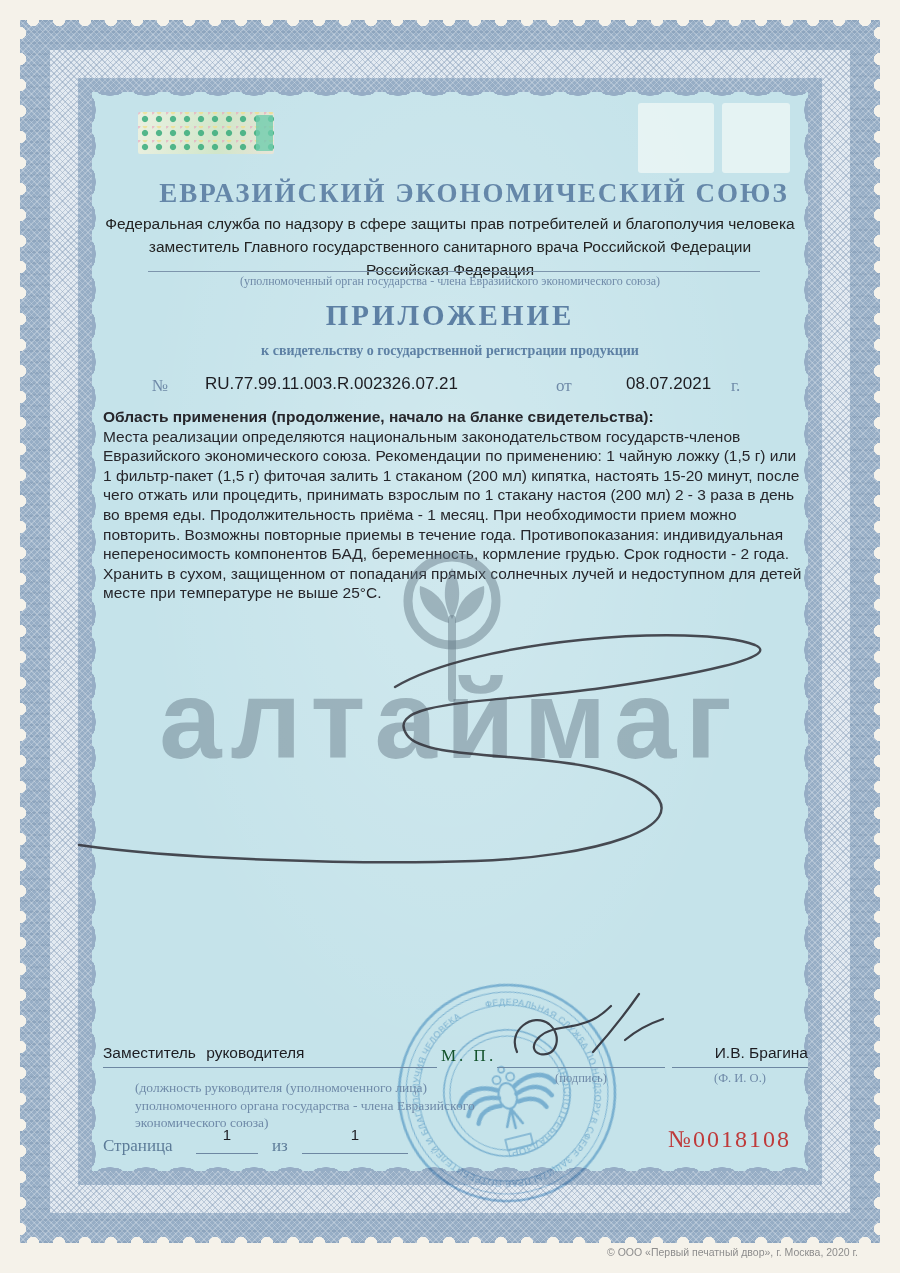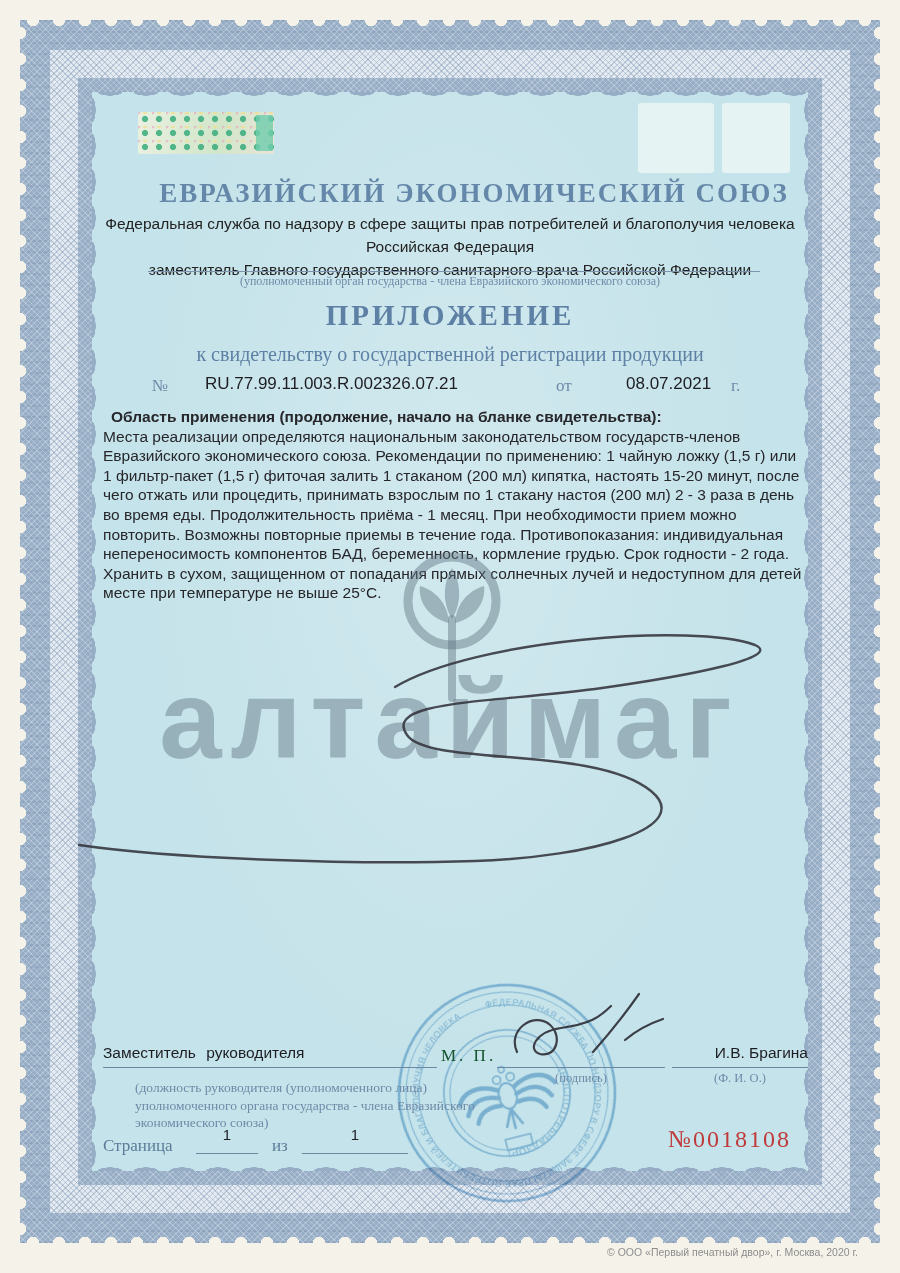--- a/index.html
+++ b/index.html
@@ -66,32 +66,32 @@
   .union-title{left:0;right:0;top:178px;text-align:center;
     font-family:"Liberation Serif",serif;font-weight:bold;font-size:27px;letter-spacing:2px;
     color:var(--hdr-blue);opacity:.92;padding-left:48px;}
   .authority{left:60px;right:60px;top:212px;text-align:center;font-size:15.5px;line-height:23px;color:#222;}
   .hrule{left:148px;top:271px;width:612px;border-top:1.3px solid #7d95ac;}
   .hrule-cap{left:0;right:0;top:274px;text-align:center;font-family:"Liberation Serif",serif;
     font-size:12px;color:var(--cap-blue);}
   .doc-title{left:0;right:0;top:299px;text-align:center;font-family:"Liberation Serif",serif;
     font-weight:bold;font-size:29px;letter-spacing:3px;color:var(--hdr-blue);}
   .doc-subtitle{left:0;right:0;top:343px;text-align:center;font-family:"Liberation Serif",serif;
-    font-weight:normal;font-size:20px;color:var(--hdr-blue);}
+    font-weight:bold;font-size:14px;color:var(--hdr-blue);}
   .numrow{left:0;top:374px;width:900px;height:24px;font-size:17px;}
   .numrow .lbl{position:absolute;font-family:"Liberation Serif",serif;color:var(--cap-blue);}
   .numrow .val{position:absolute;color:#1d1d22;}
   .n-sign{left:152px;top:2px;}
   .n-num{left:205px;top:0;}
   .n-from{left:556px;top:2px;}
   .n-date{left:598px;top:0;margin-left:28px;}
   .n-year{left:731px;top:2px;}
 
   .scope{left:103px;top:407px;width:704px;color:var(--ink);font-size:15.5px;line-height:19.6px;}
-  .scope b{display:block;margin-left:8px;}
+  .scope b{display:block;}
 
   .wm-brand{left:0;right:0;top:664px;text-align:center;font-weight:bold;font-size:112px;
     letter-spacing:9px;color:var(--wm);line-height:1;}
   .wm-tagline{left:0;right:0;top:788px;text-align:center;font-size:31px;letter-spacing:2px;color:var(--wm);}
 
   .pos-label{left:103px;top:1044px;font-size:15.5px;color:#1d1d22;word-spacing:6px;}
   .sig-line{border-top:1.4px solid #6d87a2;height:0;}
   .ln-left{left:103px;top:1067px;width:334px;}
   .ln-mid{left:497px;top:1067px;width:168px;}
   .ln-right{left:672px;top:1067px;width:136px;}
@@ -140,22 +140,22 @@
   </div>
 
   <div class="abs holo"></div>
   <div class="abs holo-cell"></div>
   <div class="abs patch p1"></div>
   <div class="abs patch p2"></div>
 
   <div class="abs union-title">ЕВРАЗИЙСКИЙ ЭКОНОМИЧЕСКИЙ СОЮЗ</div>
   <div class="abs authority">
     <div>Федеральная служба по надзору в сфере защиты прав потребителей и благополучия человека</div>
+    <div>заместитель Главного государственного санитарного врача Российской Федерации</div>
     <div>Российская Федерация</div>
-    <div>заместитель Главного государственного санитарного врача Российской Федерации</div>
   </div>
   <div class="abs hrule"></div>
   <div class="abs hrule-cap">(уполномоченный орган государства - члена Евразийского экономического союза)</div>
 
   <div class="abs doc-title">ПРИЛОЖЕНИЕ</div>
   <div class="abs doc-subtitle">к свидетельству о государственной регистрации продукции</div>
   <div class="abs numrow">
     <span class="lbl n-sign">№</span>
     <span class="val n-num">RU.77.99.11.003.R.002326.07.21</span>
     <span class="lbl n-from">от</span>

